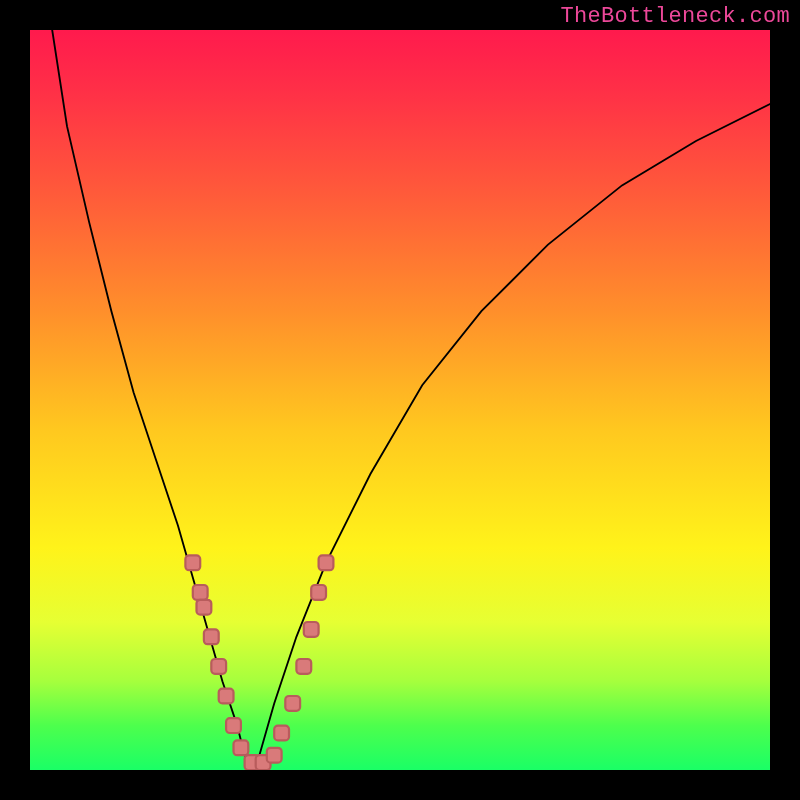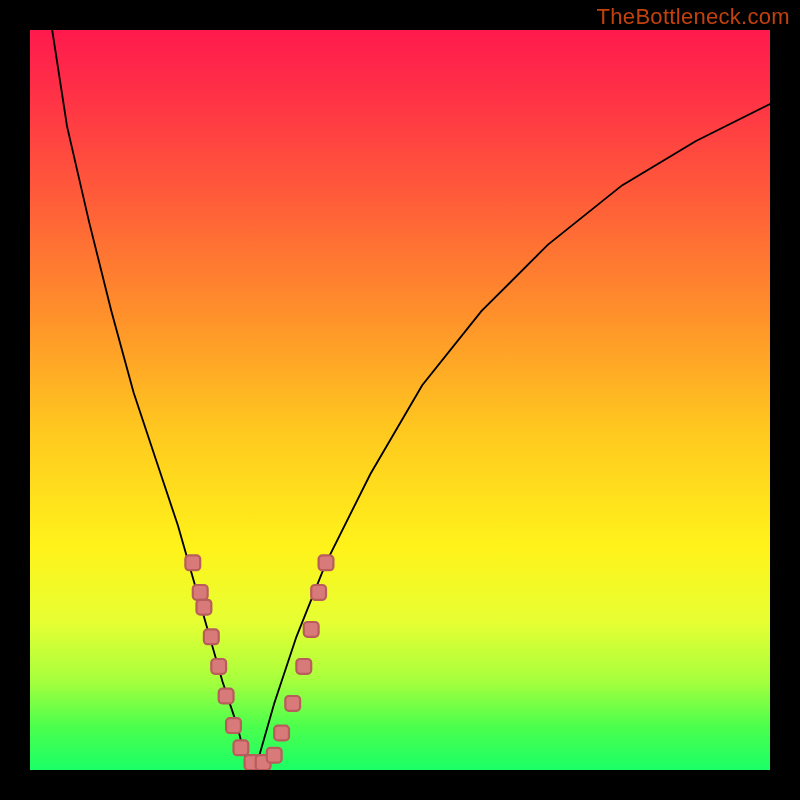--- a/index.html
+++ b/index.html
@@ -38,25 +38,26 @@
       #a6ff3d 88%,
       #4dff4d 94%,
       #1aff66 100%
     );
   }
   .watermark {
     position: absolute;
     top: 4px;
     right: 10px;
     z-index: 10;
-    color: #c2410c;
+    color: #ec4899;
     font-size: 22px;
     font-weight: 500;
     letter-spacing: 0.3px;
     user-select: none;
+    font-family: Liberation Mono, monospace;
   }
   svg.curve {
     position: absolute;
     top: 0;
     left: 0;
     width: 740px;
     height: 740px;
   }
   .marker {
     fill: #d97a7a;

